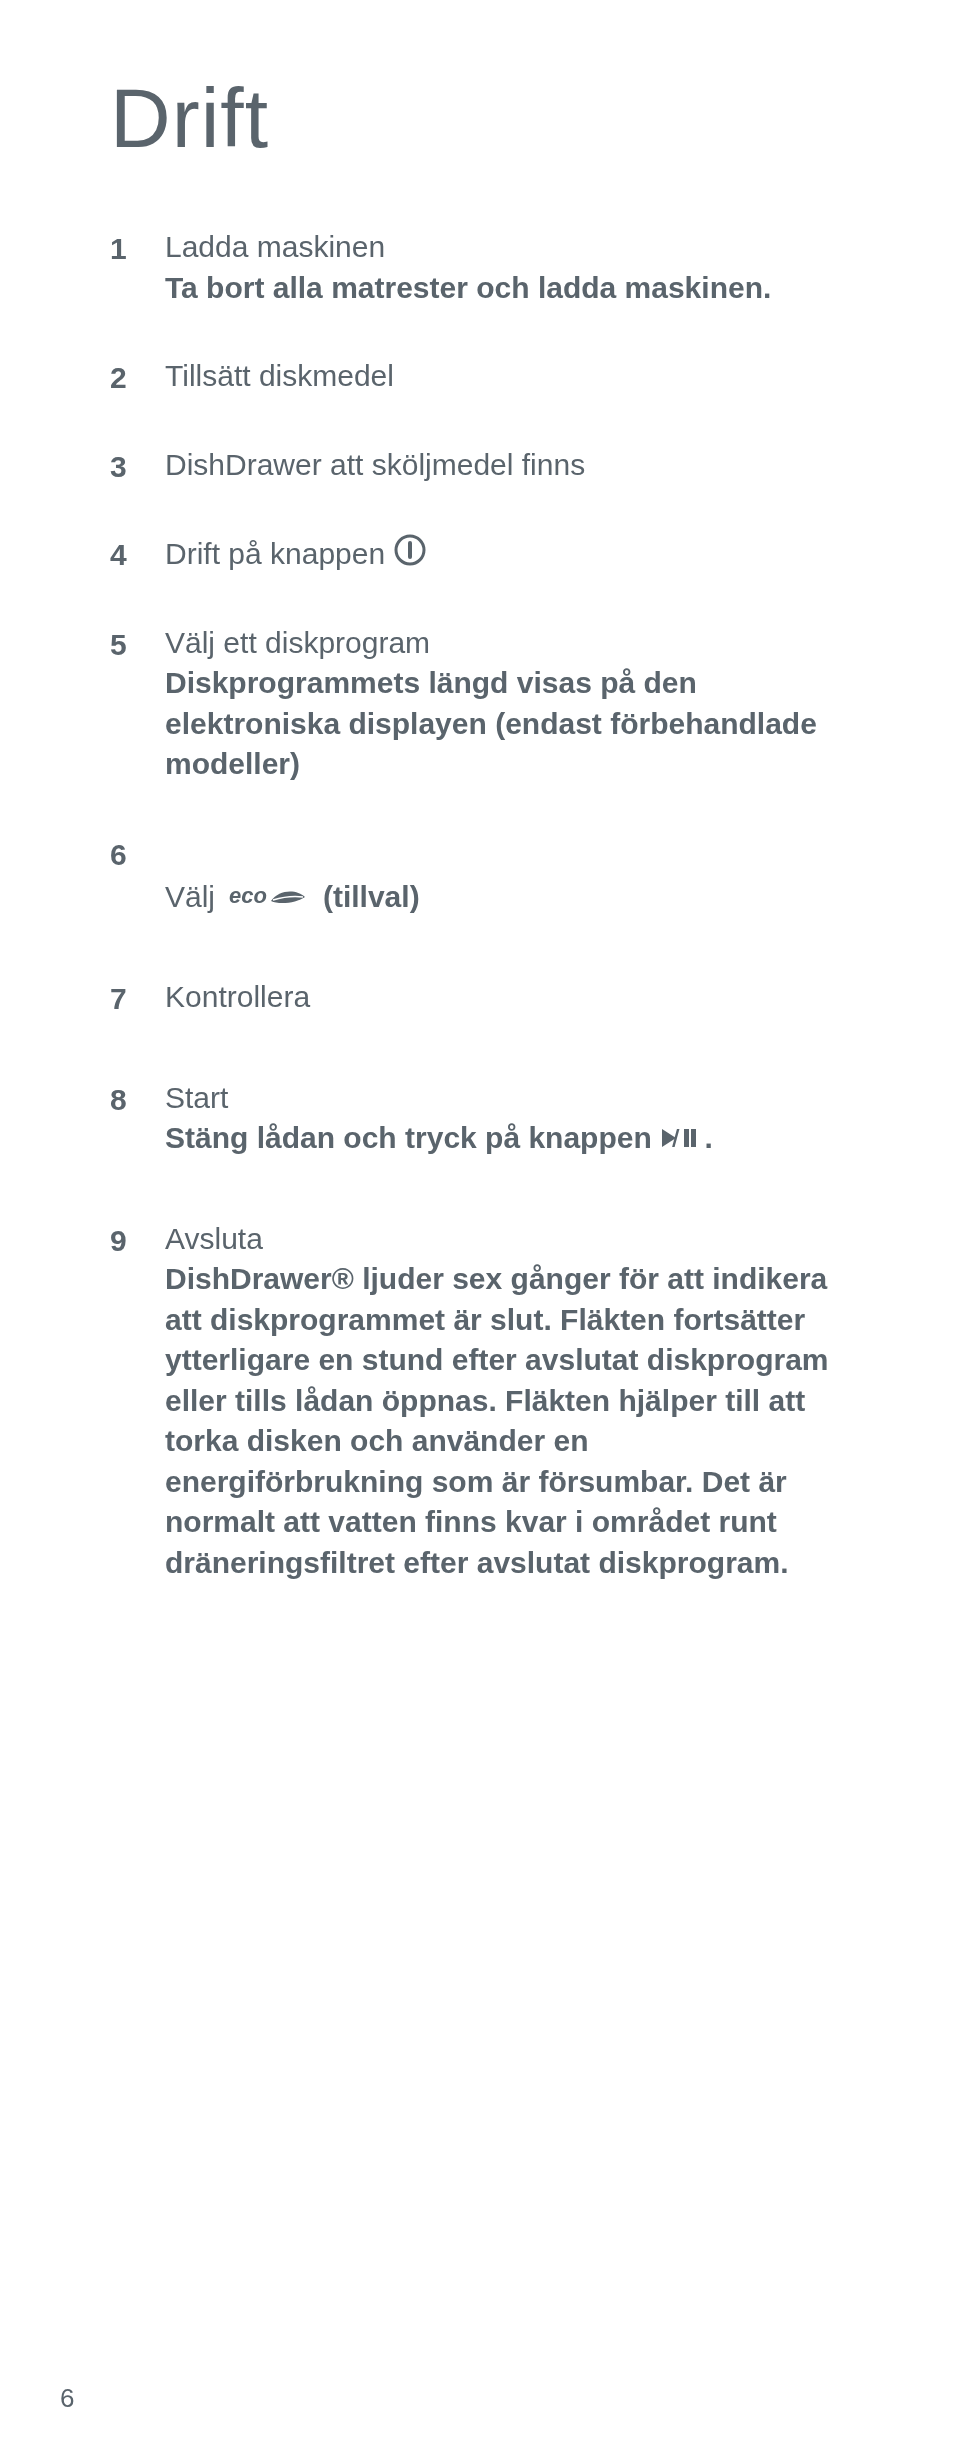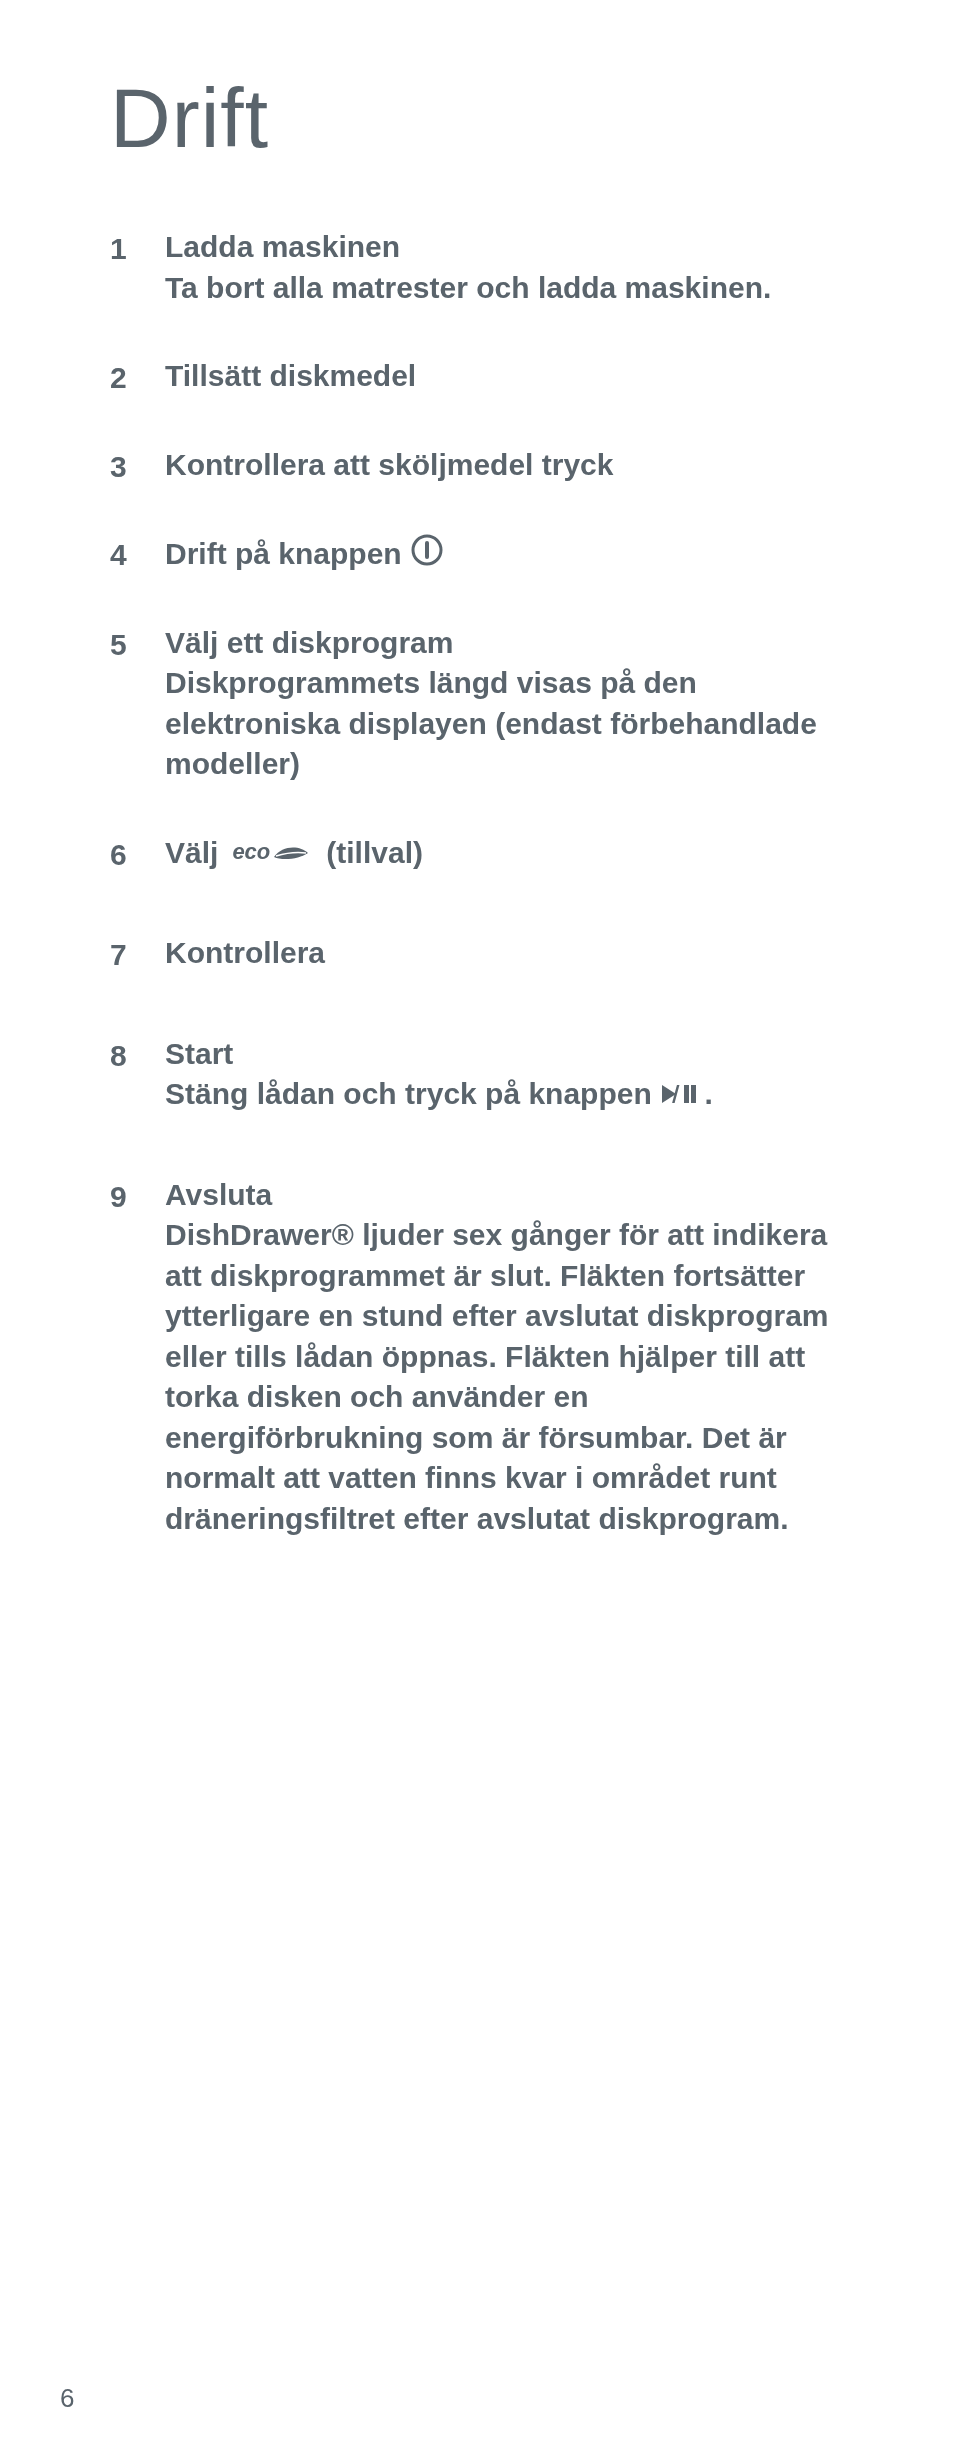--- a/index.html
+++ b/index.html
@@ -35,33 +35,34 @@
   }
   .step .num {
     position: absolute;
     left: 0;
     top: 2px;
     font-size: 30px;
     font-weight: 600;
     color: #5a646c;
   }
   .step .heading {
-    font-weight: 700;
+    font-weight: 400;
   }
   .step .body {
     font-weight: 700;
   }
   svg.icon-inline {
     display: inline-block;
     vertical-align: -3px;
   }
   .tillval-row {
     display: inline-flex;
     align-items: center;
     gap: 14px;
+    margin-top: 44px;
   }
   .eco-wrap {
     display: inline-flex;
     align-items: center;
     line-height: 0.85;
     font-style: italic;
   }
   .eco-text {
     font-size: 22px;
     font-weight: 700;
@@ -89,21 +90,21 @@
     <span class="body">Ta bort alla matrester och ladda maskinen.</span>
   </div>
 
   <div class="step">
     <span class="num">2</span>
     <span class="heading">Tillsätt diskmedel</span>
   </div>
 
   <div class="step">
     <span class="num">3</span>
-    <span class="heading">Kontrollera att sköljmedel tryck</span>
+    <span class="heading">DishDrawer att sköljmedel finns</span>
   </div>
 
   <div class="step">
     <span class="num">4</span>
     <span class="heading">Drift på knappen</span>
     <span>
       <svg class="icon-inline" width="34" height="34" viewBox="0 0 34 34">
         <circle cx="17" cy="17" r="14" fill="none" stroke="#5a646c" stroke-width="3"></circle>
         <rect x="15" y="8" width="4" height="18" rx="2" fill="#5a646c"></rect>
       </svg>

